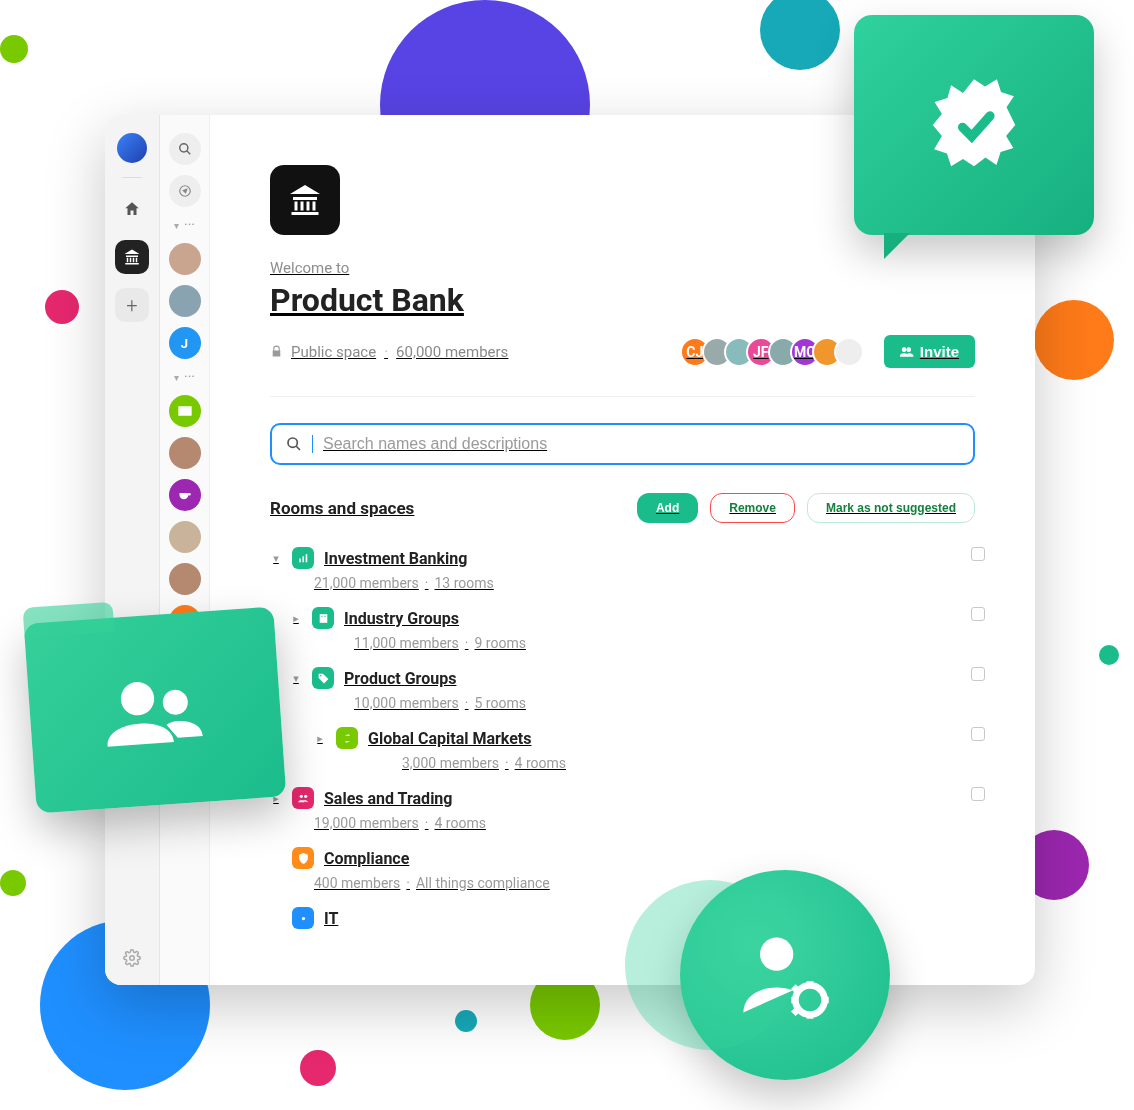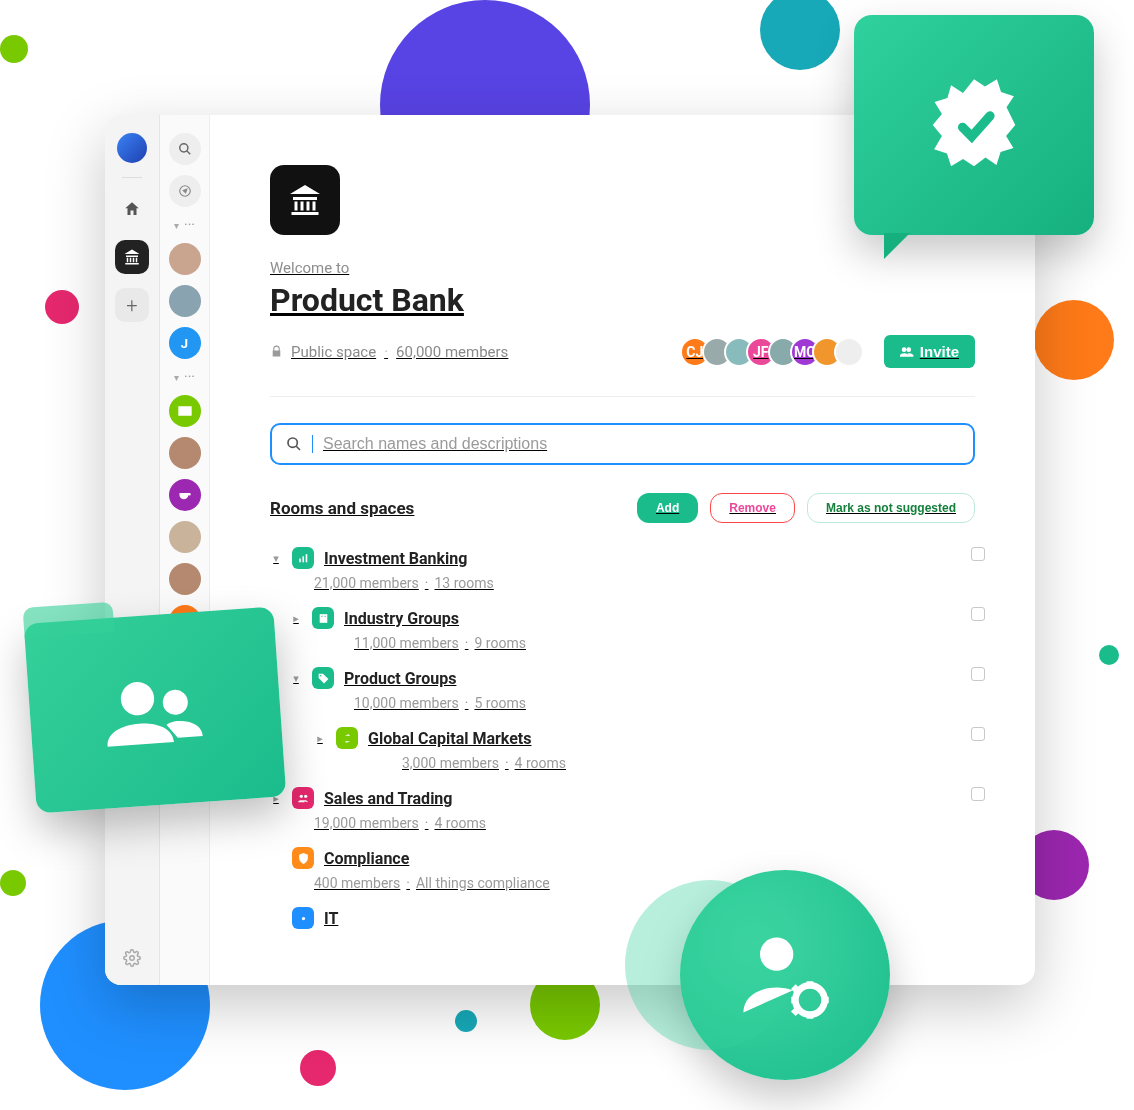--- a/index.html
+++ b/index.html
@@ -101,21 +101,21 @@
 .section-row {
   display: flex; align-items: center; justify-content: space-between;
   margin-top: 28px;
 }
 .section-title { font-size: 17px; font-weight: 700; color: #222; }
 .btn {
   border-radius: 12px; padding: 7px 18px; font-size: 12px; font-weight: 600;
   border: 1.5px solid transparent; background: #fff;
 }
 .btn-add { background: #1bbc8c; color: #fff; }
-.btn-remove { border-color: #ff4747; color: #ec4899; }
+.btn-remove { border-color: #ff4747; color: #15803d; }
 .btn-mute { border-color: #bfe8dc; color: #15803d; }
 .btn-group { display: flex; gap: 12px; }
 .tree { margin-top: 20px; }
 .node { position: relative; }
 .node-row {
   display: flex; align-items: center; gap: 10px; padding: 4px 0;
 }
 .caret {
   width: 12px; color: #999; font-size: 11px; display: inline-block; text-align: center;
 }

